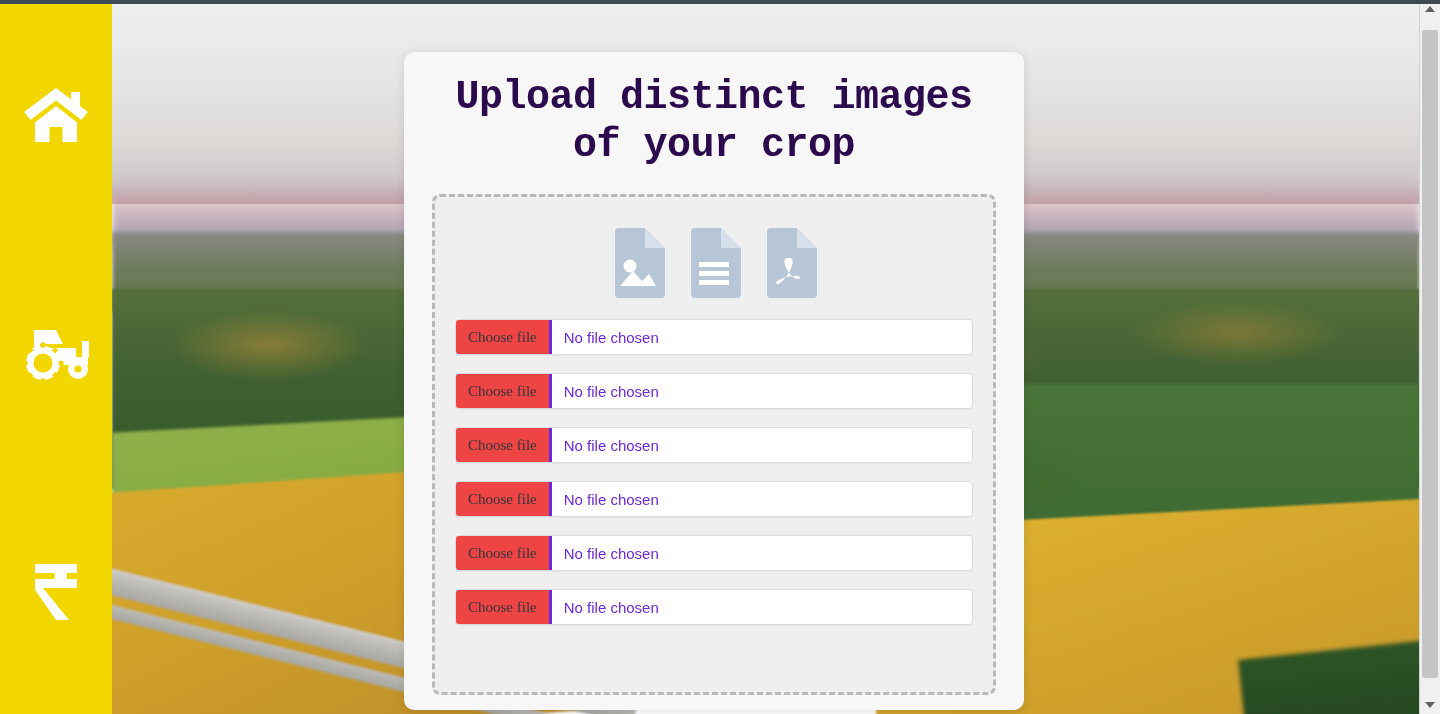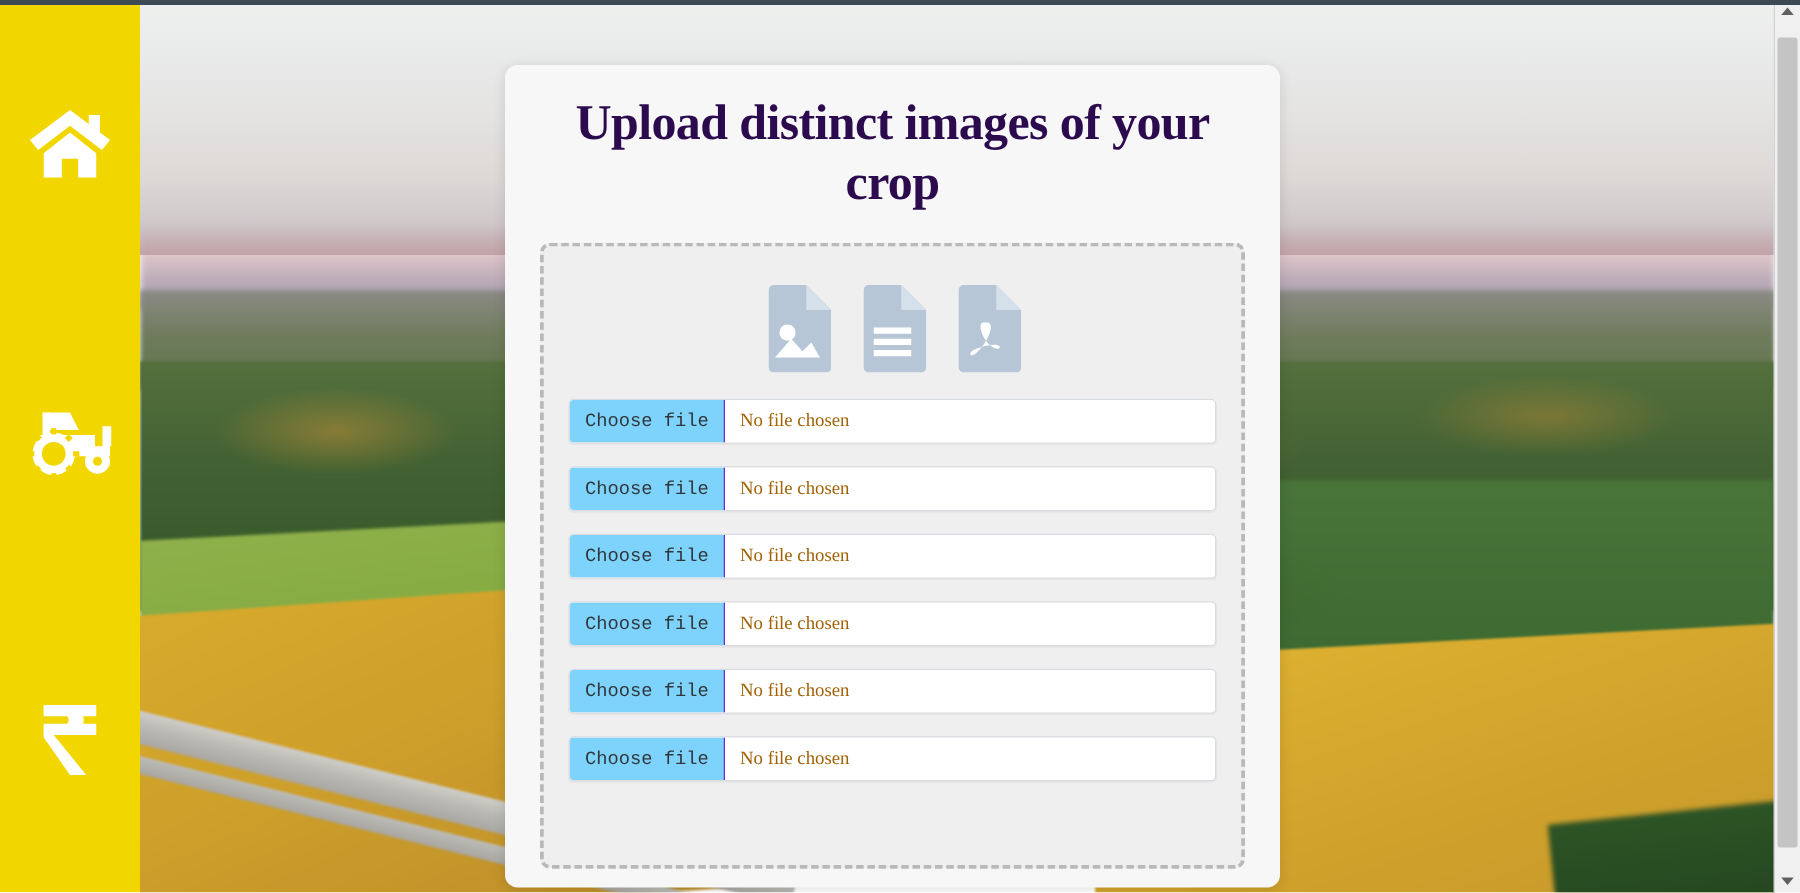--- a/index.html
+++ b/index.html
@@ -168,21 +168,21 @@
     box-shadow: 0 2px 10px rgba(0,0,0,0.12);
     z-index: 30;
     box-sizing: border-box;
     padding: 22px 20px 0 20px;
   }
 
   .card-title {
     margin: 0;
     padding: 0 30px;
     text-align: center;
-    font-family: Liberation Serif, serif;
+    font-family: Liberation Mono, monospace;
     font-size: 40px;
     line-height: 48px;
     font-weight: 700;
     letter-spacing: -0.5px;
     color: #2c0a4e;
   }
 
   
   .dropzone {
     margin: 24px 8px 0 8px;
@@ -217,36 +217,36 @@
     background: #ffffff;
     border: 1px solid #d9dde1;
     border-radius: 4px;
     overflow: hidden;
     box-shadow: 0 1px 1px rgba(0,0,0,0.04);
   }
   .file-btn {
     display: flex;
     align-items: center;
     padding: 0 12px;
-    background: #7dd3fc;
-    border-right: 1px solid #6d28d9;
-    font-family: Liberation Mono, monospace;
+    background: #ef4444;
+    border-right: 3px solid #6d28d9;
+    font-family: Liberation Serif, serif;
     font-size: 15px;
     color: #31363b;
     white-space: nowrap;
     cursor: pointer;
     user-select: none;
   }
   .file-status {
     display: flex;
     align-items: center;
     padding-left: 12px;
-    font-family: Liberation Serif, serif;
+    font-family: Liberation Sans, sans-serif;
     font-size: 15px;
-    color: #a16207;
+    color: #6d28d9;
     flex: 1;
   }
 
   .submit-wrap {
     display: flex;
     justify-content: center;
     margin-top: 21px;
   }
   .submit-btn {
     background: #4f2df5;

